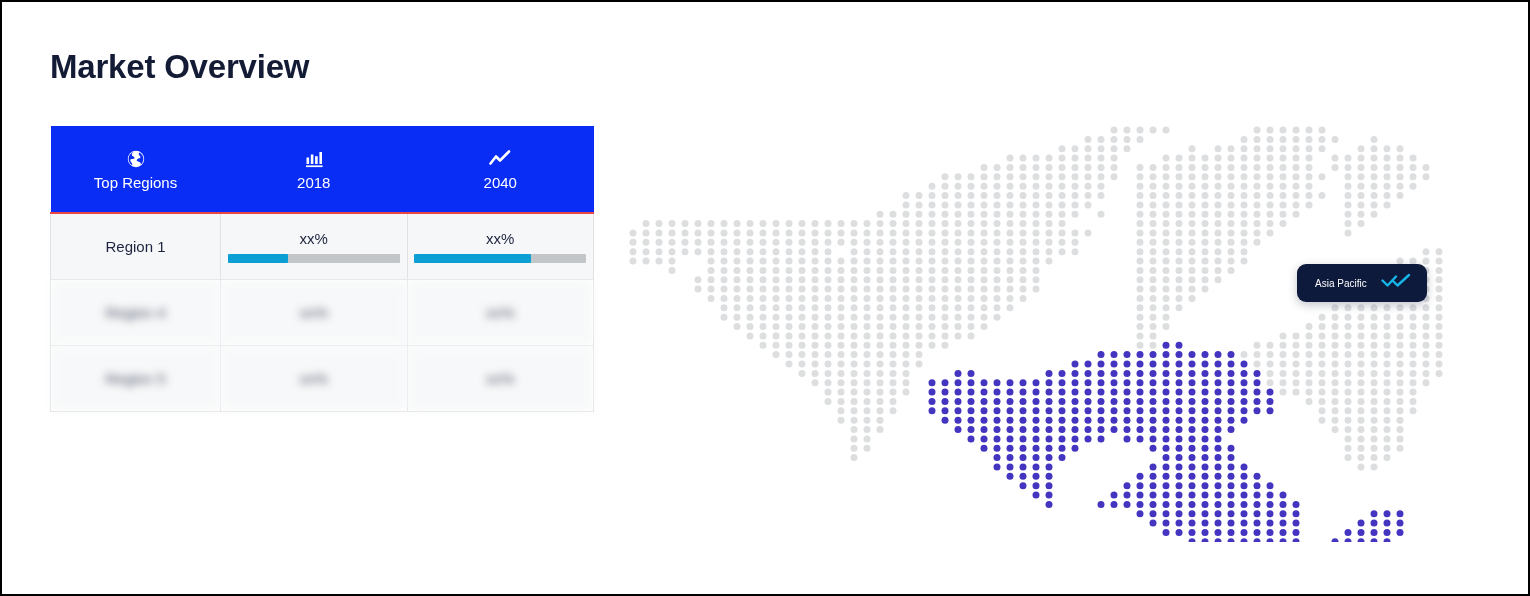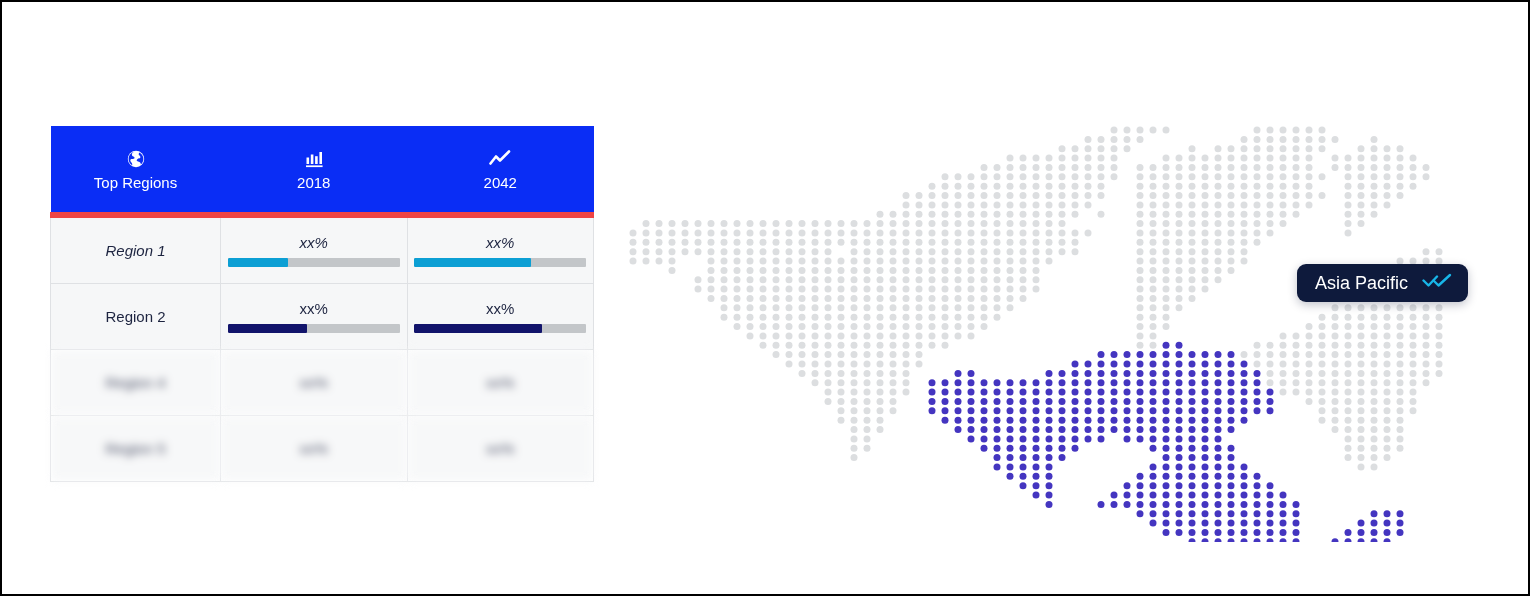--- a/index.html
+++ b/index.html
@@ -67,21 +67,21 @@
   .th-label { font-size: 15px; color: #ffffff; }
 
   #market-table tbody td {
     height: 65px;
     background: #f6f7f8;
     border: 1px solid #dfe1e4;
     border-top: none;
     padding: 0;
     vertical-align: middle;
   }
-  #market-table tbody tr:first-child td { border-top: 6px solid #ef4444; font-style: italic; }
+  #market-table tbody tr:first-child td { border-top: 2px solid #ef4444; }
 
   .region-name {
     text-align: center;
     font-size: 15px;
     color: #1d2440;
   }
 
   .metric-cell { position: relative; }
   .metric-inner {
     display: flex;
@@ -135,30 +135,31 @@
     display: flex;
     align-items: center;
     gap: 14px;
     padding: 0 16px 0 18px;
     background: #0e1a3c;
     border-radius: 9px;
     box-shadow: 0 3px 10px rgba(10,20,50,0.25);
   }
   #map-tooltip .tt-label {
     color: #ffffff;
-    font-size: 18px;
+    font-size: 10px;
     white-space: nowrap;
   }
   #map-tooltip .tt-icon { display: block; }
 </style>
 </head>
 <body>
 
 <div id="page">
 
+  <div id="page-title">Market Overview</div>
 
   <table id="market-table">
     <colgroup>
       <col class="c-region">
       <col class="c-year">
       <col class="c-year">
     </colgroup>
     <thead>
       <tr>
         <th>
@@ -187,60 +188,41 @@
             <span class="th-label">2018</span>
           </div>
         </th>
         <th>
           <div class="th-inner">
             <span class="th-icon">
               <svg width="24" height="20" viewBox="0 0 24 20">
                 <path d="M2.5 14.5 L8 7.5 L12 11.5 L21 2.5" fill="none" stroke="#ffffff" stroke-width="2.6" stroke-linecap="round" stroke-linejoin="round"></path>
               </svg>
             </span>
-            <span class="th-label">2042</span>
+            <span class="th-label">2040</span>
           </div>
         </th>
       </tr>
     </thead>
     <tbody id="table-body">
         <tr>
           <td class="region-name">Region 1</td>
           <td class="metric-cell">
             <div class="metric-inner">
               <div class="metric-value">xx%</div>
               <div class="bar-track">
                 <div class="bar-fill" style="width: 35%; background: rgb(12, 159, 212);"></div>
               </div>
             </div>
           </td>
           <td class="metric-cell">
             <div class="metric-inner">
               <div class="metric-value">xx%</div>
               <div class="bar-track">
                 <div class="bar-fill" style="width: 68%; background: rgb(12, 159, 212);"></div>
-              </div>
-            </div>
-          </td>
-        </tr>
-        <tr>
-          <td class="region-name">Region 2</td>
-          <td class="metric-cell">
-            <div class="metric-inner">
-              <div class="metric-value">xx%</div>
-              <div class="bar-track">
-                <div class="bar-fill" style="width: 46%; background: rgb(18, 20, 107);"></div>
-              </div>
-            </div>
-          </td>
-          <td class="metric-cell">
-            <div class="metric-inner">
-              <div class="metric-value">xx%</div>
-              <div class="bar-track">
-                <div class="bar-fill" style="width: 74%; background: rgb(18, 20, 107);"></div>
               </div>
             </div>
           </td>
         </tr>
         <tr>
           <td class="region-name blurred">Region 4</td>
           <td class="metric-cell blurred blurred-cell">
             <div class="metric-inner">
               <div class="metric-value">xx%</div>
             </div>

